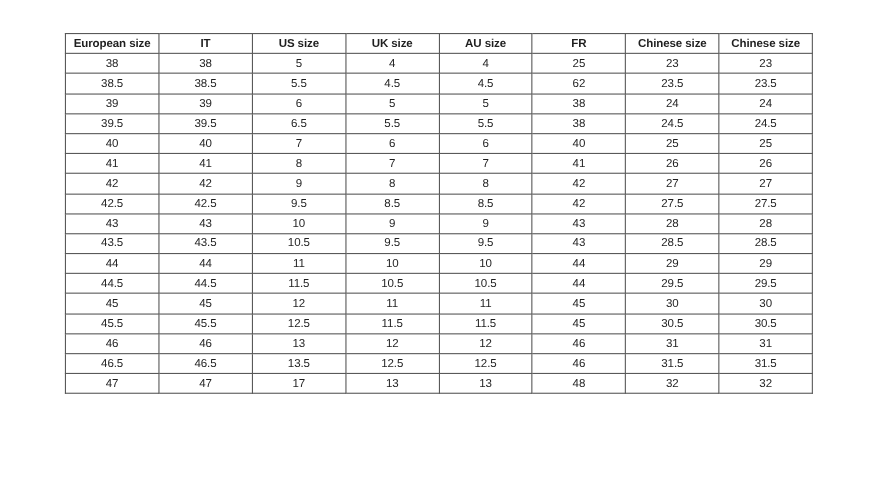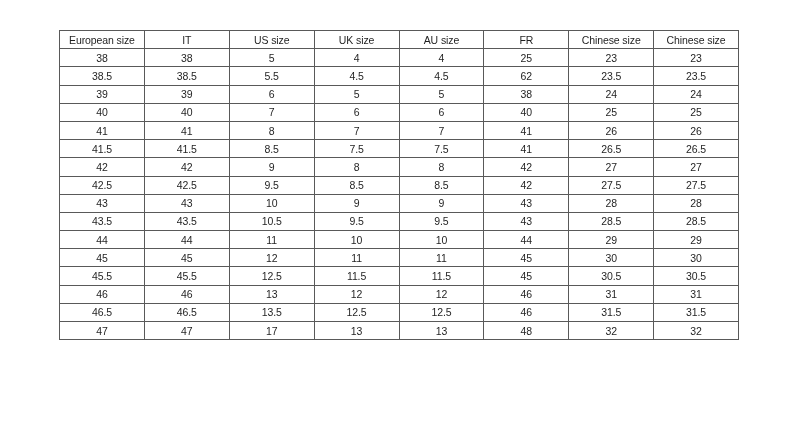--- a/index.html
+++ b/index.html
@@ -25,21 +25,21 @@
     text-align: center;
     vertical-align: middle;
     font-size: 10.5px;
     font-weight: 400;
     letter-spacing: -0.1px;
     color: #1f1f1f;
     white-space: nowrap;
     overflow: hidden;
     background: #ffffff;
   }
-  table.size-table th { font-weight: 400; }
+  table.size-table th { font-weight: 700; }
 </style>
 </head>
 <body>
 
 <div class="page">
   <table class="size-table">
       <thead>
         <tr>
           <th>European size</th>
           <th>IT</th>
@@ -76,50 +76,50 @@
           <td>39</td>
           <td>39</td>
           <td>6</td>
           <td>5</td>
           <td>5</td>
           <td>38</td>
           <td>24</td>
           <td>24</td>
         </tr>
         <tr>
+          <td>39.5</td>
+          <td>39.5</td>
+          <td>6.5</td>
+          <td>5.5</td>
+          <td>5.5</td>
+          <td>38</td>
+          <td>24.5</td>
+          <td>24.5</td>
+        </tr>
+        <tr>
           <td>40</td>
           <td>40</td>
           <td>7</td>
           <td>6</td>
           <td>6</td>
           <td>40</td>
           <td>25</td>
           <td>25</td>
         </tr>
         <tr>
           <td>41</td>
           <td>41</td>
           <td>8</td>
           <td>7</td>
           <td>7</td>
           <td>41</td>
           <td>26</td>
           <td>26</td>
         </tr>
         <tr>
-          <td>41.5</td>
-          <td>41.5</td>
-          <td>8.5</td>
-          <td>7.5</td>
-          <td>7.5</td>
-          <td>41</td>
-          <td>26.5</td>
-          <td>26.5</td>
-        </tr>
-        <tr>
           <td>42</td>
           <td>42</td>
           <td>9</td>
           <td>8</td>
           <td>8</td>
           <td>42</td>
           <td>27</td>
           <td>27</td>
         </tr>
         <tr>
@@ -154,20 +154,30 @@
         </tr>
         <tr>
           <td>44</td>
           <td>44</td>
           <td>11</td>
           <td>10</td>
           <td>10</td>
           <td>44</td>
           <td>29</td>
           <td>29</td>
+        </tr>
+        <tr>
+          <td>44.5</td>
+          <td>44.5</td>
+          <td>11.5</td>
+          <td>10.5</td>
+          <td>10.5</td>
+          <td>44</td>
+          <td>29.5</td>
+          <td>29.5</td>
         </tr>
         <tr>
           <td>45</td>
           <td>45</td>
           <td>12</td>
           <td>11</td>
           <td>11</td>
           <td>45</td>
           <td>30</td>
           <td>30</td>

